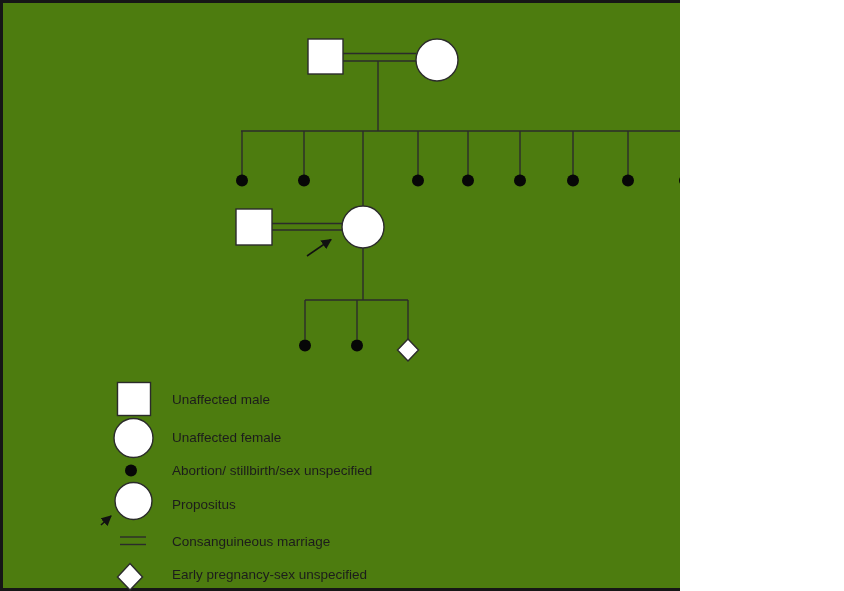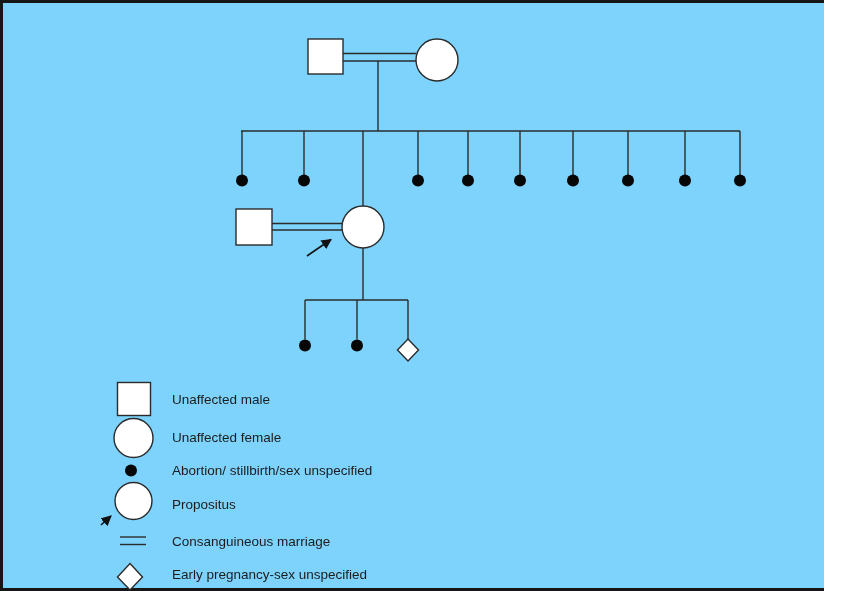--- a/index.html
+++ b/index.html
@@ -3,23 +3,23 @@
 <meta charset="utf-8">
 <style>
   html, body {
     margin: 0;
     padding: 0;
     background: #ffffff;
     font-family: "Liberation Sans", sans-serif;
   }
   .frame {
     position: relative;
-    width: 824px;
+    width: 680px;
     height: 591px;
-    background: #7dd3fc;
+    background: #4d7c0f;
     overflow: hidden;
   }
   svg { display: block; }
   .pline {
     stroke: #2b2b2b;
     stroke-width: 1.4;
     fill: none;
   }
   .shape {
     fill: #ffffff;

